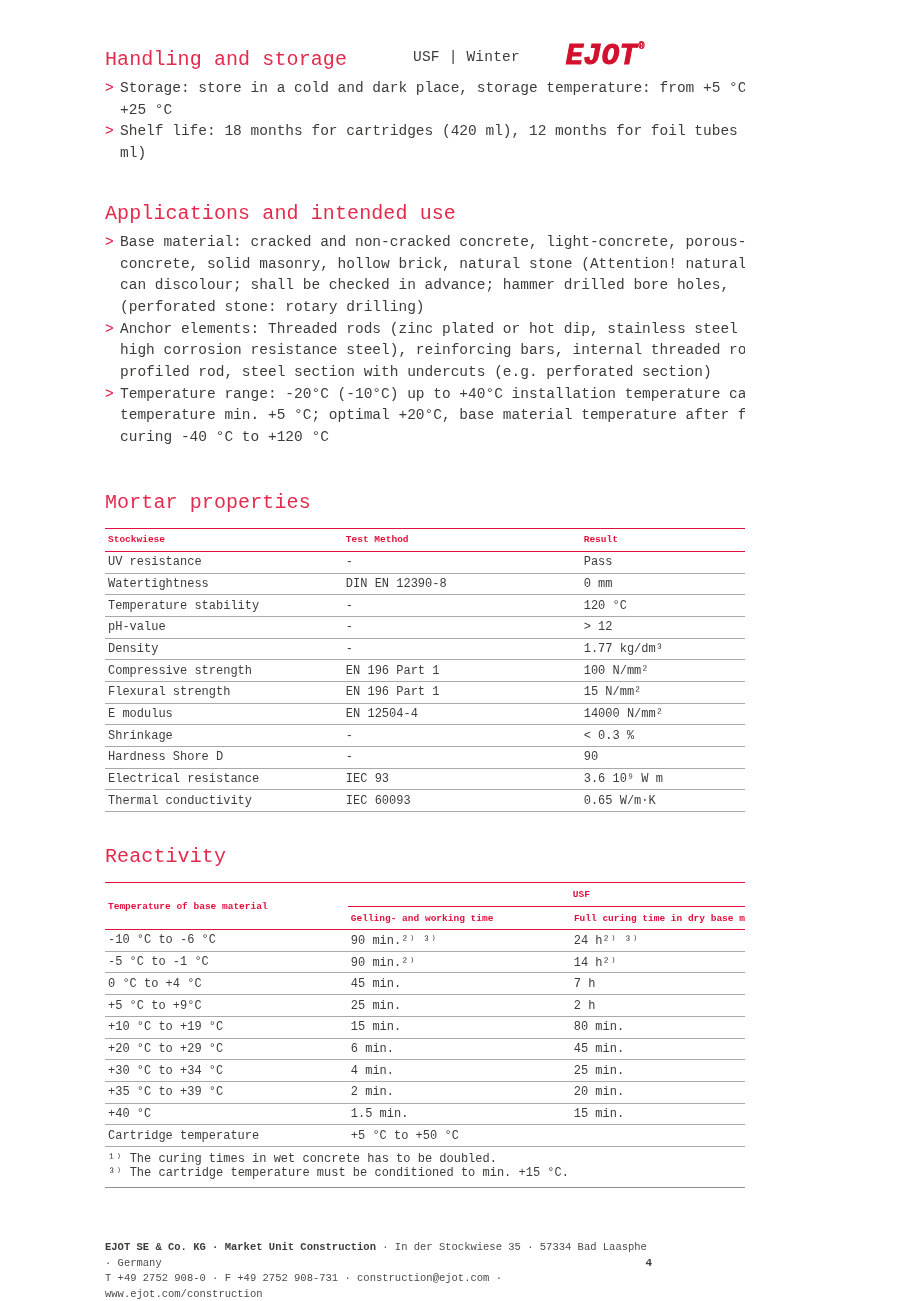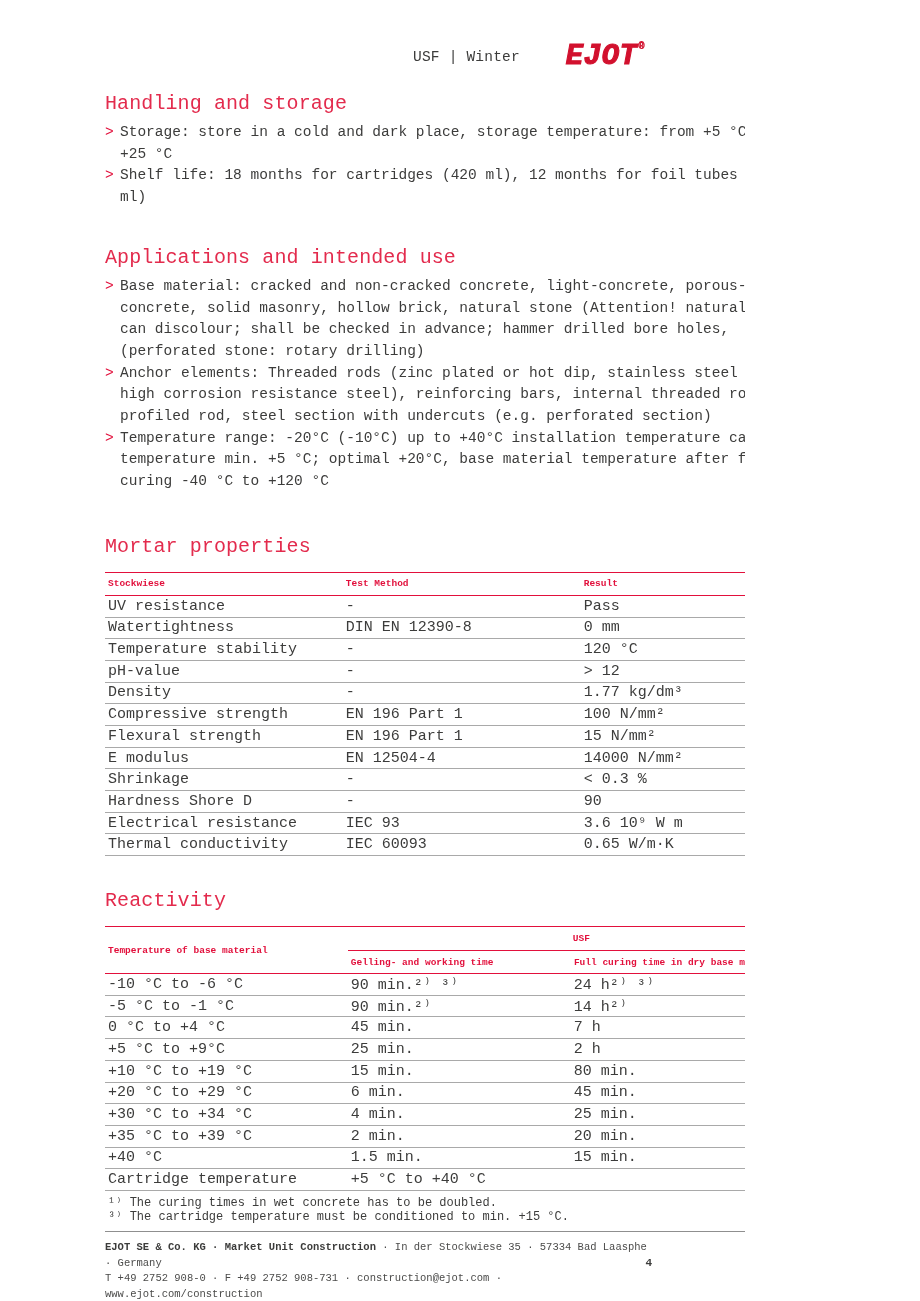--- a/index.html
+++ b/index.html
@@ -23,36 +23,36 @@
   
   .content { position:absolute; top:0; left:105px; width:710px; }
 
   .sec-title { font-size:20px; font-weight:400; color:var(--accent-red,#e32b4d);
     letter-spacing:0.1px; margin-bottom:7px; }
 
   .bullets .bullet { position:relative; padding-left:15px; font-size:14.5px;
     line-height:21.7px; color:var(--text-dark,#3c3c3b); }
   .bullets .marker { position:absolute; left:0; color:var(--table-red,#e2103c); }
 
-  #section-handling { margin-top:92px; }
+  #section-handling { margin-top:48px; }
   #section-applications { margin-top:37px; }
   #section-mortar { margin-top:42px; }
   #section-reactivity { margin-top:33px; }
 
   
   .table { margin-top:14px; width:100%; }
   .mortar-grid { display:grid; grid-template-columns:33.5% 33.5% 33%; }
   .rx-grid { display:grid; grid-template-columns:34.2% 31.4% 34.4%; }
   .t-head { height:24px; align-items:center;
     border-top:1px solid var(--table-red,#e2103c);
     border-bottom:1px solid var(--table-red,#e2103c);
     color:var(--table-red,#e2103c); font-weight:bold; font-size:9.5px; }
   .t-row { height:21.7px; align-items:center;
     border-bottom:1px solid var(--line-gray,#a9a9a9);
-    font-size:15px; color:var(--text-dark,#3c3c3b); }
+    font-size:12px; color:var(--text-dark,#3c3c3b); }
   .cell { padding-left:3px; white-space:nowrap; overflow:hidden; }
 
   
   .rx-head { display:grid; grid-template-columns:34.2% 65.8%;
     border-top:1px solid var(--table-red,#e2103c);
     border-bottom:1px solid var(--table-red,#e2103c);
     color:var(--table-red,#e2103c); font-weight:bold; font-size:9.5px; }
   .rx-col1 { display:flex; align-items:center; padding-left:3px; }
   .rx-group-row { height:24px; display:flex; align-items:center; justify-content:center;
     border-bottom:1px solid var(--table-red,#e2103c); }
@@ -269,21 +269,21 @@
             </div>
 
             <div class="t-row rx-grid">
               <span class="cell">+40 °C</span>
               <span class="cell">1.5 min.</span>
               <span class="cell">15 min.</span>
             </div>
 
             <div class="t-row rx-grid">
               <span class="cell">Cartridge temperature</span>
-              <span class="cell">+5 °C to +40 °C</span>
+              <span class="cell">+5 °C to +50 °C</span>
               <span class="cell"></span>
             </div>
           </div>
         <div class="footnotes">
 
             <div class="footnote">¹⁾ The curing times in wet concrete has to be doubled.</div>
 
 
             <div class="footnote">³⁾ The cartridge temperature must be conditioned to min. +15 °C.</div>
           </div>

